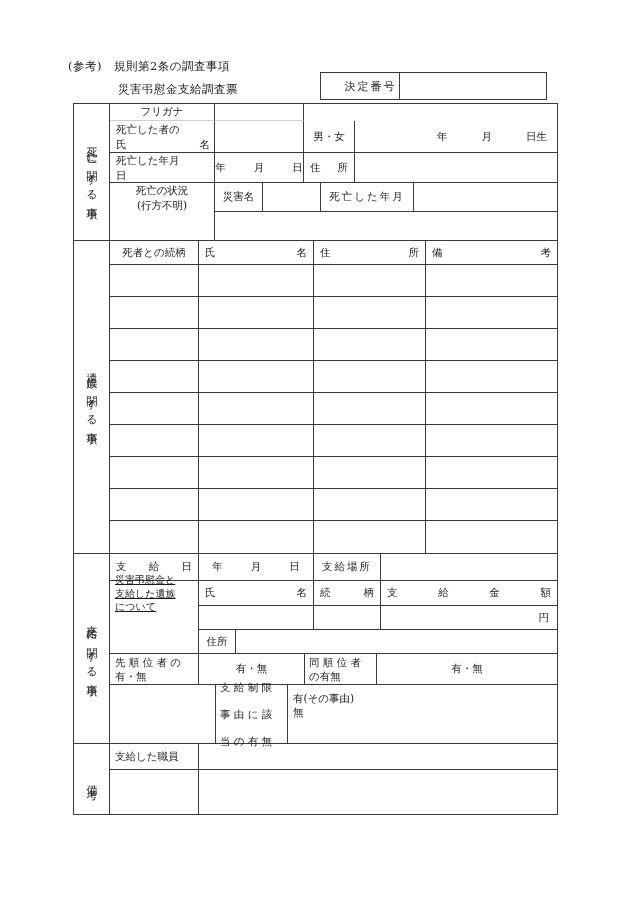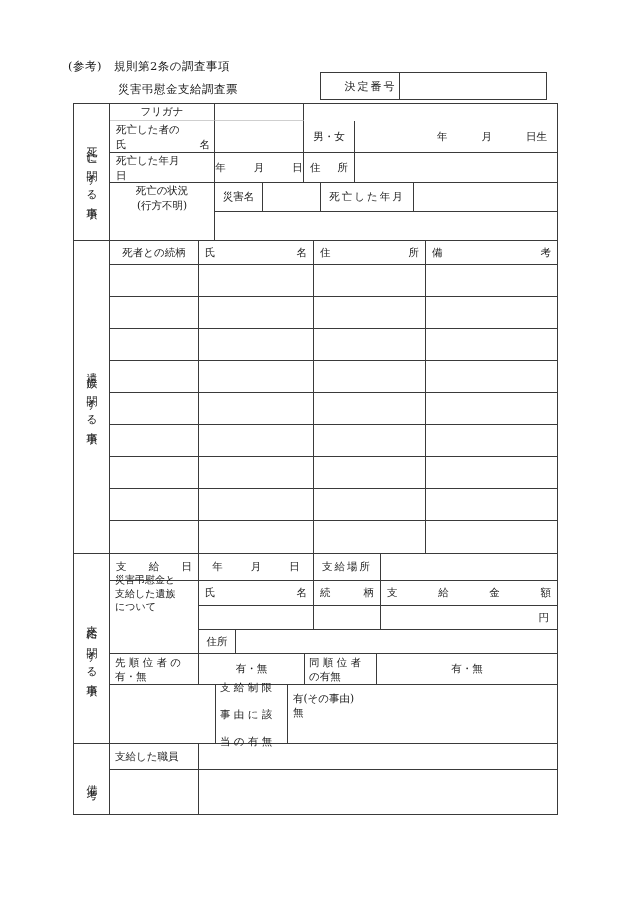--- a/index.html
+++ b/index.html
@@ -249,21 +249,21 @@
               <span>年</span>
               <span>月</span>
               <span>日</span>
             </span>
           </div>
           <div class="cell ctr wide2" style="width:67px;">支給場所</div>
           <div class="cell nb" style="flex:1;"></div>
         </div>
 
         <div class="row" style="height:25px;border-bottom:none;">
-          <div class="cell stack" style="width:89px;padding-left:5px;border-bottom:none;font-size:10px;">
+          <div class="cell stack" style="width:89px;padding-left:5px;border-bottom:none;font-size:10px;text-decoration:underline;">
             <span>災害弔慰金と</span>
             <span>支給した遺族</span>
             <span>について</span>
           </div>
           <div class="cell" style="width:115px;border-bottom:1px solid #3a3a3a;">
             <span class="j2">
               <span>氏</span>
               <span>名</span>
             </span>
           </div>

